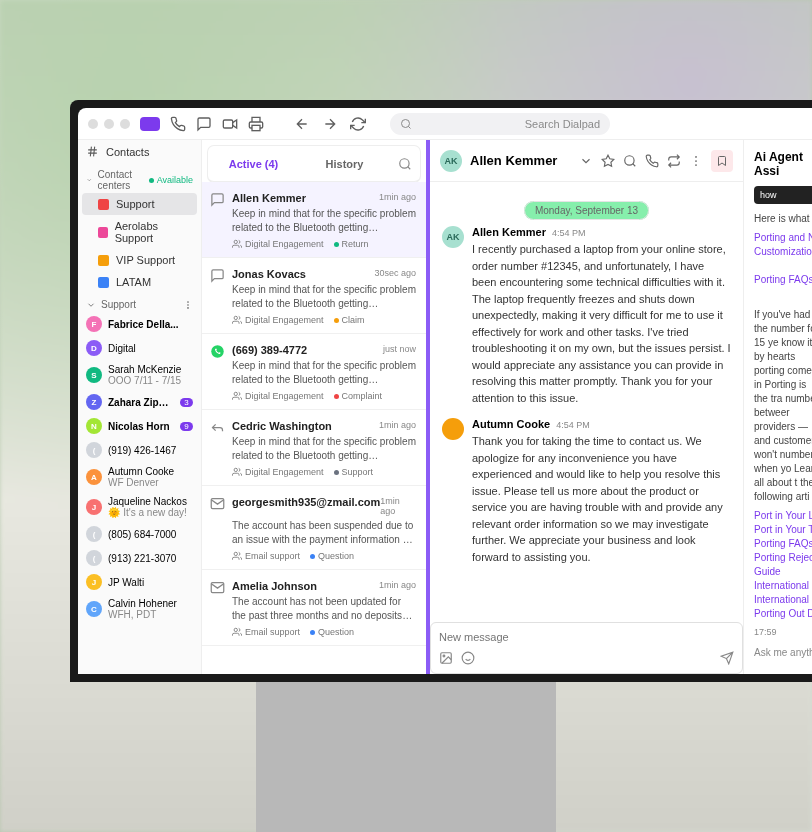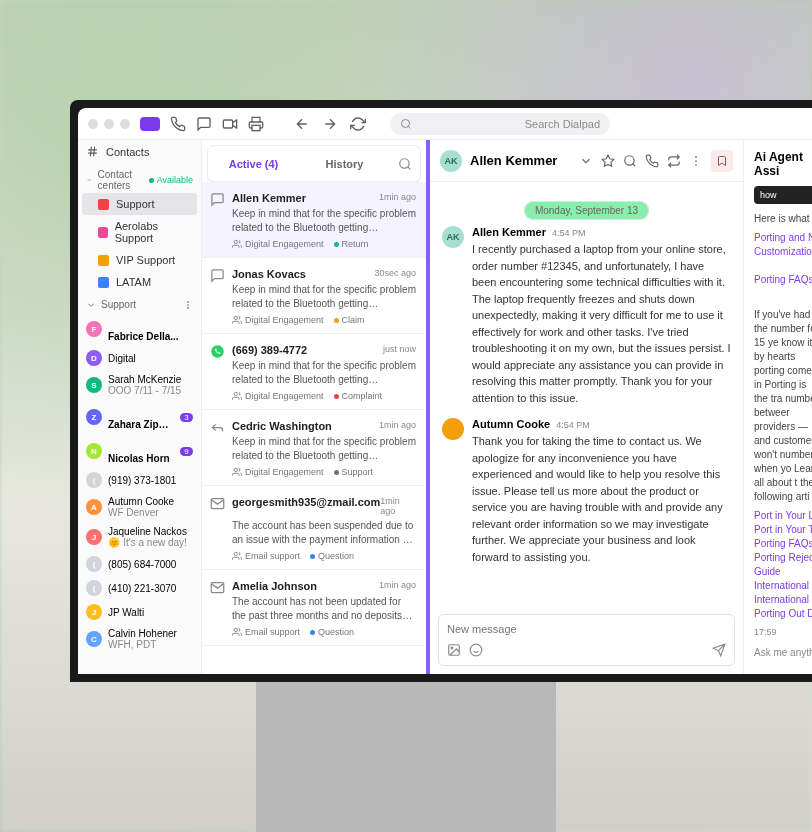--- a/index.html
+++ b/index.html
@@ -29,21 +29,21 @@
 .avail { color:#10b981; font-size:9px; margin-left:auto; display:flex; align-items:center; gap:3px;}
 .avail::before{content:"";width:5px;height:5px;border-radius:50%;background:#10b981}
 .cc-item { display:flex; align-items:center; padding:5px 8px 5px 16px; gap:7px; font-size:11px; color:#333; cursor:pointer; border-radius:4px; margin:0 4px;}
 .cc-item.selected { background:#e5e5e7;}
 .cc-sq { width:11px; height:11px; border-radius:2px;}
 .recent-item { display:flex; align-items:center; padding:4px 8px; gap:6px; font-size:10px; cursor:pointer;}
 .recent-item .av { width:16px; height:16px; border-radius:50%; flex-shrink:0; display:flex; align-items:center; justify-content:center; font-size:8px; color:#fff; font-weight:600;}
 .recent-item .info { flex:1; overflow:hidden;}
 .recent-item .name { display:block; white-space:nowrap; overflow:hidden; text-overflow:ellipsis;}
 .recent-item .sub { display:block; font-size:10px; color:#888; white-space:nowrap; overflow:hidden; text-overflow:ellipsis;}
-.recent-item.bold .name { font-weight:700;margin-top:15px;}
+.recent-item.bold .name { font-weight:700;}
 .recent-item .cnt { background:#7c3aed; color:#fff; border-radius:8px; padding:0 4px; font-size:8px; min-width:13px; text-align:center;}
 
 .conv-list { width:228px; border-right:4px solid #8b5cf6; display:flex; flex-direction:column; overflow:hidden;}
 .conv-tabs { height:36px; display:flex; align-items:center; border-bottom:1px solid #eee; font-size:11px; margin:6px 6px 0; background:#fff; border-radius:6px; box-shadow:0 0 0 1px #eee;}
 .conv-tab { flex:1; text-align:center; padding:7px 0; cursor:pointer; color:#666;font-weight:bold;}
 .conv-tab.active { color:#7c3aed; font-weight:600;}
 .conv-tabs svg{width:14px;height:14px;color:#888;margin:0 8px;cursor:pointer}
 .conv-scroll { flex:1; overflow-y:auto;}
 .conv-scroll::-webkit-scrollbar{width:0}
 .conv-item { padding:10px 10px 8px 30px; border-bottom:1px solid #f0f0f0; position:relative; cursor:pointer; font-size:10px;}
@@ -67,21 +67,21 @@
 .chat-body::-webkit-scrollbar{width:0}
 .date-divider { text-align:center; margin:10px 0;}
 .date-divider span { background:#86efac; padding:3px 10px; border:1px solid #e5e5e5; border-radius:10px; font-size:10px; color:#666;}
 .msg { display:flex; gap:8px; margin-bottom:12px;}
 .msg .av { width:22px; height:22px; border-radius:50%; flex-shrink:0; display:flex; align-items:center; justify-content:center; font-size:9px; font-weight:700;}
 .msg .content { flex:1;}
 .msg .meta { display:flex; gap:6px; align-items:baseline; margin-bottom:3px;}
 .msg .sender { font-weight:700; font-size:11px;}
 .msg .ts { font-size:9px; color:#888;}
 .msg .text { line-height:1.5; color:#333;}
-.composer { margin:8px; border:1px solid #e0e0e0; border-radius:6px; padding:8px; display:flex; flex-direction:column; gap:8px;}
+.composer { border:1px solid #e0e0e0; border-radius:6px; padding:8px; display:flex; flex-direction:column; gap:8px;}
 .composer input { border:none; outline:none; font-size:11px; color:#555;}
 .composer .crow { display:flex; gap:8px; align-items:center;}
 .composer svg { width:14px; height:14px; color:#888; cursor:pointer;}
 .composer .send { margin-left:auto;}
 
 .ai-panel { width:76px; padding:10px 0 10px 10px; font-size:10px; overflow:hidden;}
 .ai-head { font-weight:700; font-size:12px; padding-bottom:8px;}
 .ai-chip { background:#222; color:#fff; padding:4px 6px; border-radius:4px; font-size:9px; margin-bottom:8px; white-space:nowrap;}
 .ai-txt { color:#444; line-height:1.4; margin-bottom:6px; font-size:10px; white-space:nowrap;}
 .ai-link { color:#7c3aed; display:block; margin:3px 0; font-size:10px; cursor:pointer; white-space:nowrap;}
@@ -219,21 +219,21 @@
           <div class="recent-item bold">
             <span class="av" style="background:#a3e635">N</span>
             <span class="info">
               <span class="name">Nicolas Horn</span>
             </span>
             <span class="cnt">9</span>
           </div>
           <div class="recent-item">
             <span class="av" style="background:#d1d5db">(</span>
             <span class="info">
-              <span class="name">(919) 373-1801</span>
+              <span class="name">(919) 426-1467</span>
             </span>
           </div>
           <div class="recent-item">
             <span class="av" style="background:#fb923c">A</span>
             <span class="info">
               <span class="name">Autumn Cooke</span>
               <span class="sub">WF Denver</span>
             </span>
           </div>
           <div class="recent-item">
@@ -245,21 +245,21 @@
           </div>
           <div class="recent-item">
             <span class="av" style="background:#d1d5db">(</span>
             <span class="info">
               <span class="name">(805) 684-7000</span>
             </span>
           </div>
           <div class="recent-item">
             <span class="av" style="background:#d1d5db">(</span>
             <span class="info">
-              <span class="name">(410) 221-3070</span>
+              <span class="name">(913) 221-3070</span>
             </span>
           </div>
           <div class="recent-item">
             <span class="av" style="background:#fbbf24">J</span>
             <span class="info">
               <span class="name">JP Walti</span>
             </span>
           </div>
           <div class="recent-item">
             <span class="av" style="background:#60a5fa">C</span>

